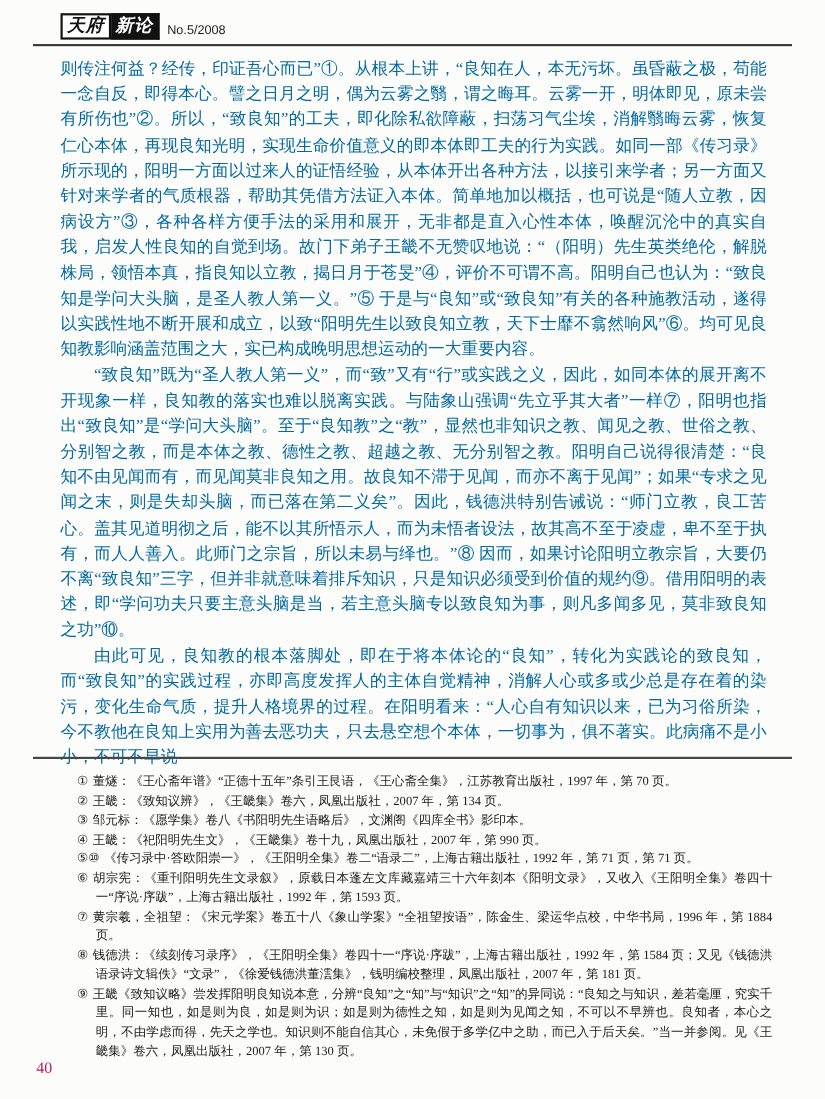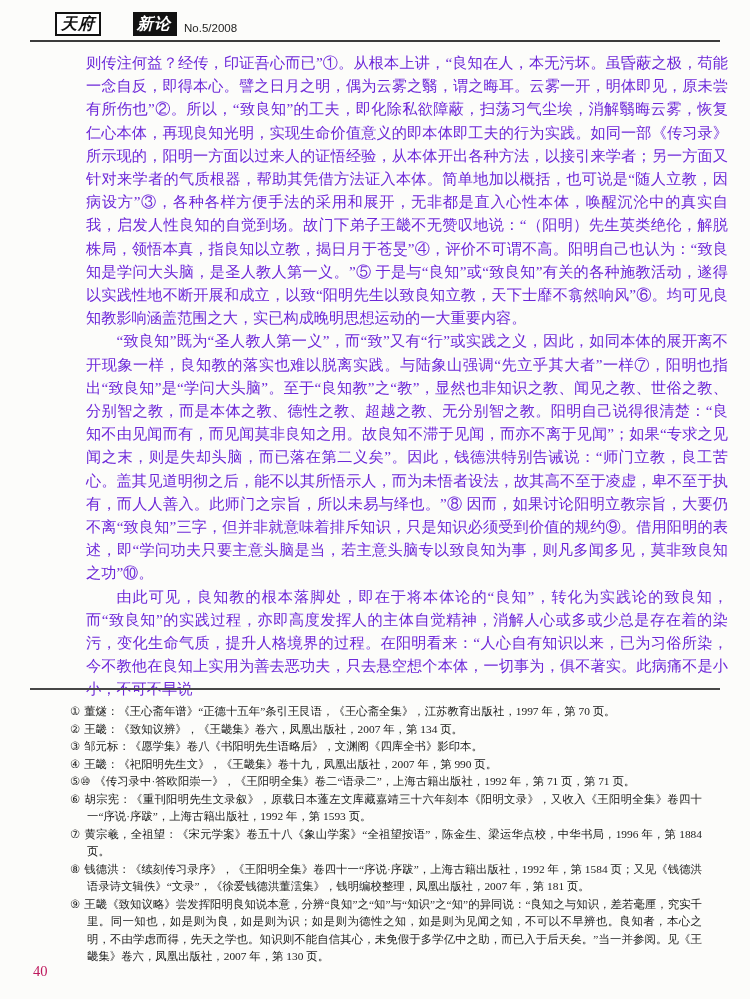--- a/index.html
+++ b/index.html
@@ -32,40 +32,38 @@
   }
   .logo-right {
     display: inline-block;
     border: 2px solid #121212;
     border-left: none;
     background: #121212; color: #ffffff;
     font-weight: bold; font-style: italic;
     font-size: 16px; line-height: 20px;
     padding: 0 4px;
     letter-spacing: 1px;
-    margin-left: 32px;
   }
   .issue {
     font-family: "Liberation Sans", sans-serif;
     font-size: 11.5px; color: #1e1e1e;
     padding-bottom: 2px;
   }
   .header-rule {
     position: absolute; top: 40px; left: 30px;
     width: 690px; height: 2px;
     background: #3c3c3c;
   }
   
   .article {
     position: absolute; top: 51px; left: 55px;
     width: 642px;
     font-size: 15.2px; line-height: 23.2px;
     text-align: justify;
-    color: #6d28d9;
-    margin-left: 31px;
+    color: #0369a1;
   }
   .para { margin: 0; }
   .para.indent { text-indent: 2em; }
   
   .footnote-rule {
     position: absolute; top: 688px; left: 30px;
     width: 690px; height: 2px;
     background: #474747;
   }
   .footnotes {

